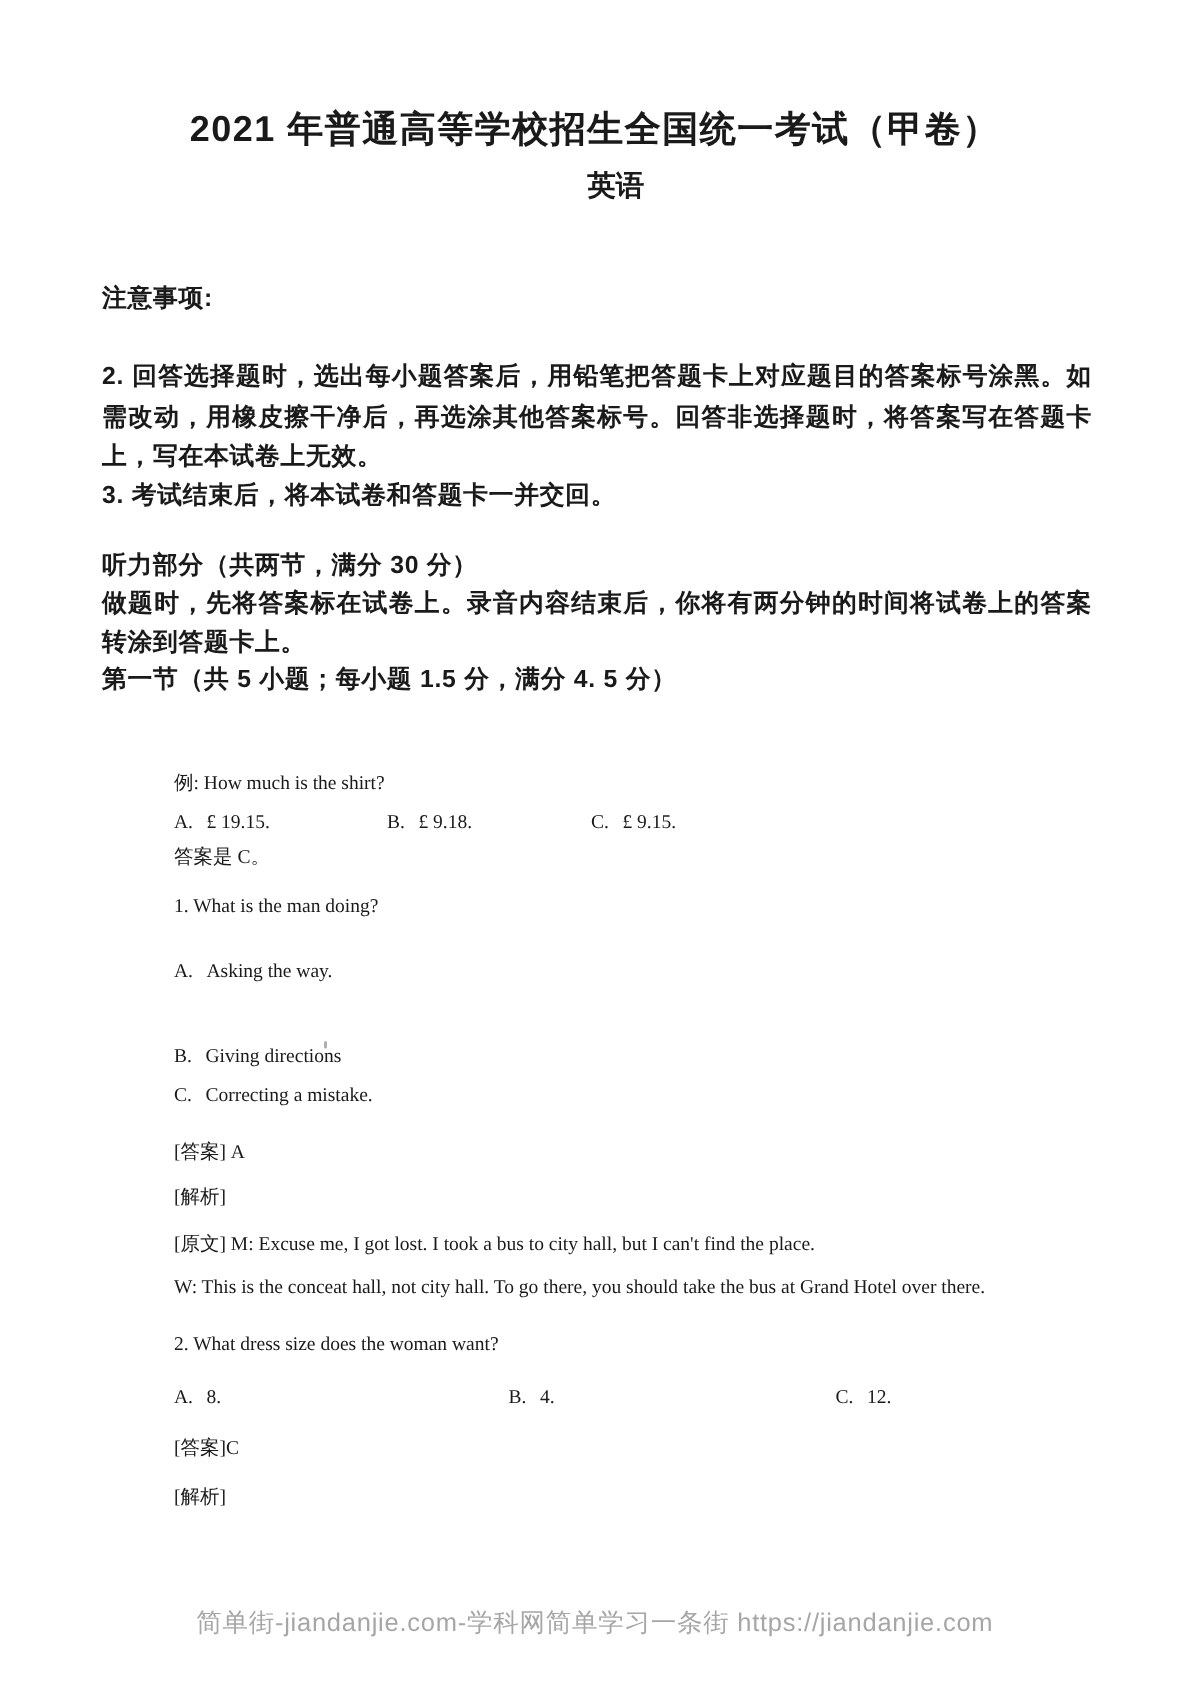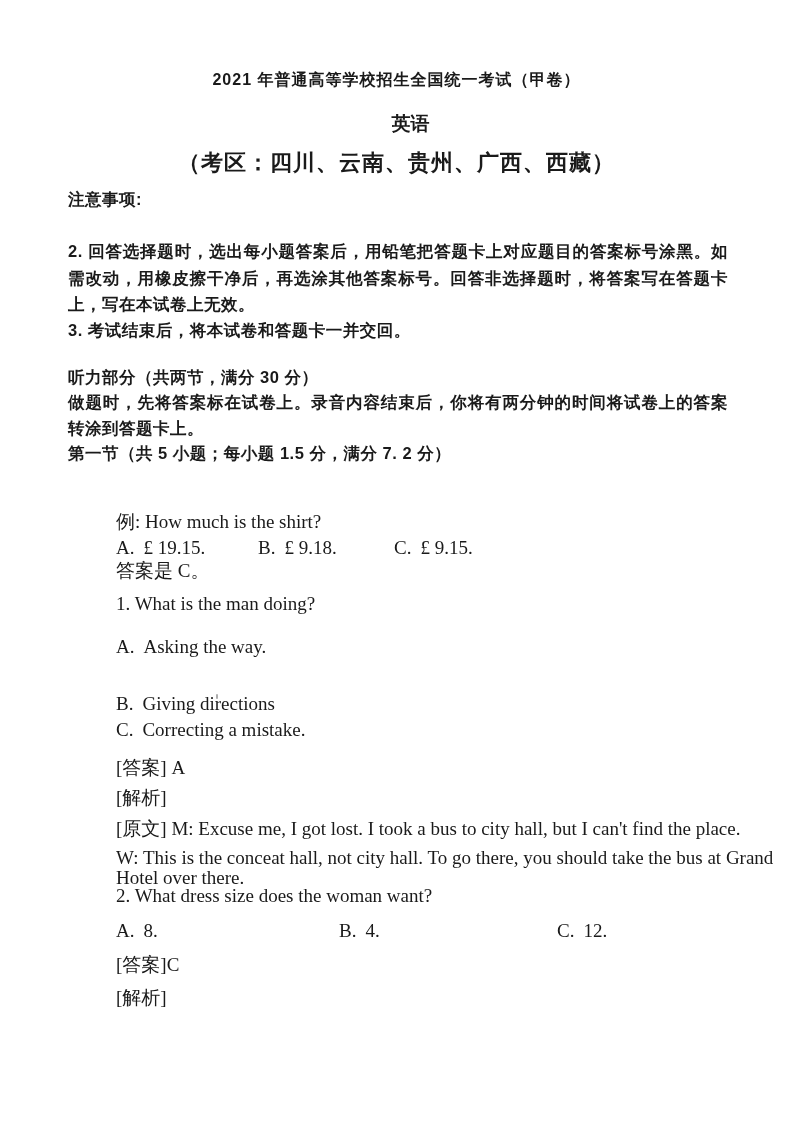--- a/index.html
+++ b/index.html
@@ -22,26 +22,26 @@
     font-size: 16.5px;
     line-height: 26px;
     letter-spacing: 0.5px;
   }
   .para { width: 660px; text-align: justify; }
 
   
   .eng {
     font-family: "Liberation Serif", "DejaVu Serif", serif;
     font-weight: 400;
-    font-size: 19px;
+    font-size: 13px;
     line-height: 20px;
     padding-left: 48px;
   }
 
-  .title-main { font-size: 16px; font-weight: 700; letter-spacing: 1px; }
+  .title-main { font-size: 24px; font-weight: 700; letter-spacing: 1px; }
   .title-sub  { font-size: 19px; font-weight: 700; }
   .title-region { font-size: 22px; font-weight: 700; letter-spacing: 1px; }
 
   .opt-row { display: flex; }
   .opt-label { margin-right: 9px; }
   .cell { display: flex; }
   .cell-ex1 { width: 142px; }
   .cell-ex2 { width: 136px; }
   .cell-q1  { width: 223px; }
   .cell-q2  { width: 218px; }
@@ -64,29 +64,28 @@
     border-radius: 1px;
   }
 </style>
 </head>
 <body>
 
 <div id="page">
 
   <div class="abs center title-main" style="top:70px;">2021 年普通高等学校招生全国统一考试（甲卷）</div>
   <div class="abs center title-sub" style="top:111px;padding-left:28px;">英语</div>
-  <div class="abs center title-region" style="top:148px;">（考区：四川、云南、贵州、广西、西藏）</div>
 
   <div class="abs cnb" style="top:186px;">注意事项:</div>
   <div class="abs cnb para" style="top:238px; line-height:26.5px;">2. 回答选择题时，选出每小题答案后，用铅笔把答题卡上对应题目的答案标号涂黑。如需改动，用橡皮擦干净后，再选涂其他答案标号。回答非选择题时，将答案写在答题卡上，写在本试卷上无效。</div>
   <div class="abs cnb" style="top:317px;">3. 考试结束后，将本试卷和答题卡一并交回。</div>
 
   <div class="abs cnb" style="top:364px;">听力部分（共两节，满分 30 分）</div>
   <div class="abs cnb para" style="top:390px; line-height:25.5px;">做题时，先将答案标在试卷上。录音内容结束后，你将有两分钟的时间将试卷上的答案转涂到答题卡上。</div>
-  <div class="abs cnb" style="top:440px;">第一节（共 5 小题；每小题 1.5 分，满分 7. 2 分）</div>
+  <div class="abs cnb" style="top:440px;">第一节（共 5 小题；每小题 1.5 分，满分 4. 5 分）</div>
 
   <div class="abs eng" style="top:512px;">例: How much is the shirt?</div>
   <div class="abs eng opt-row" style="top:538px; width:660px;">
     <span class="cell cell-ex1">
       <span class="opt-label">A.</span>
       <span>£ 19.15.</span>
     </span>
     <span class="cell cell-ex2">
       <span class="opt-label">B.</span>
       <span>£ 9.18.</span>
@@ -125,14 +124,15 @@
       <span>4.</span>
     </span>
     <span class="cell">
       <span class="opt-label">C.</span>
       <span>12.</span>
     </span>
   </div>
   <div class="abs eng" style="top:955px;">[答案]C</div>
   <div class="abs eng" style="top:988px;">[解析]</div>
 
+  <div class="abs center footer-line" style="top:1070px;">简单街-jiandanjie.com-学科网简单学习一条街 https://jiandanjie.com</div>
 
 </div>
 
 </body></html>

